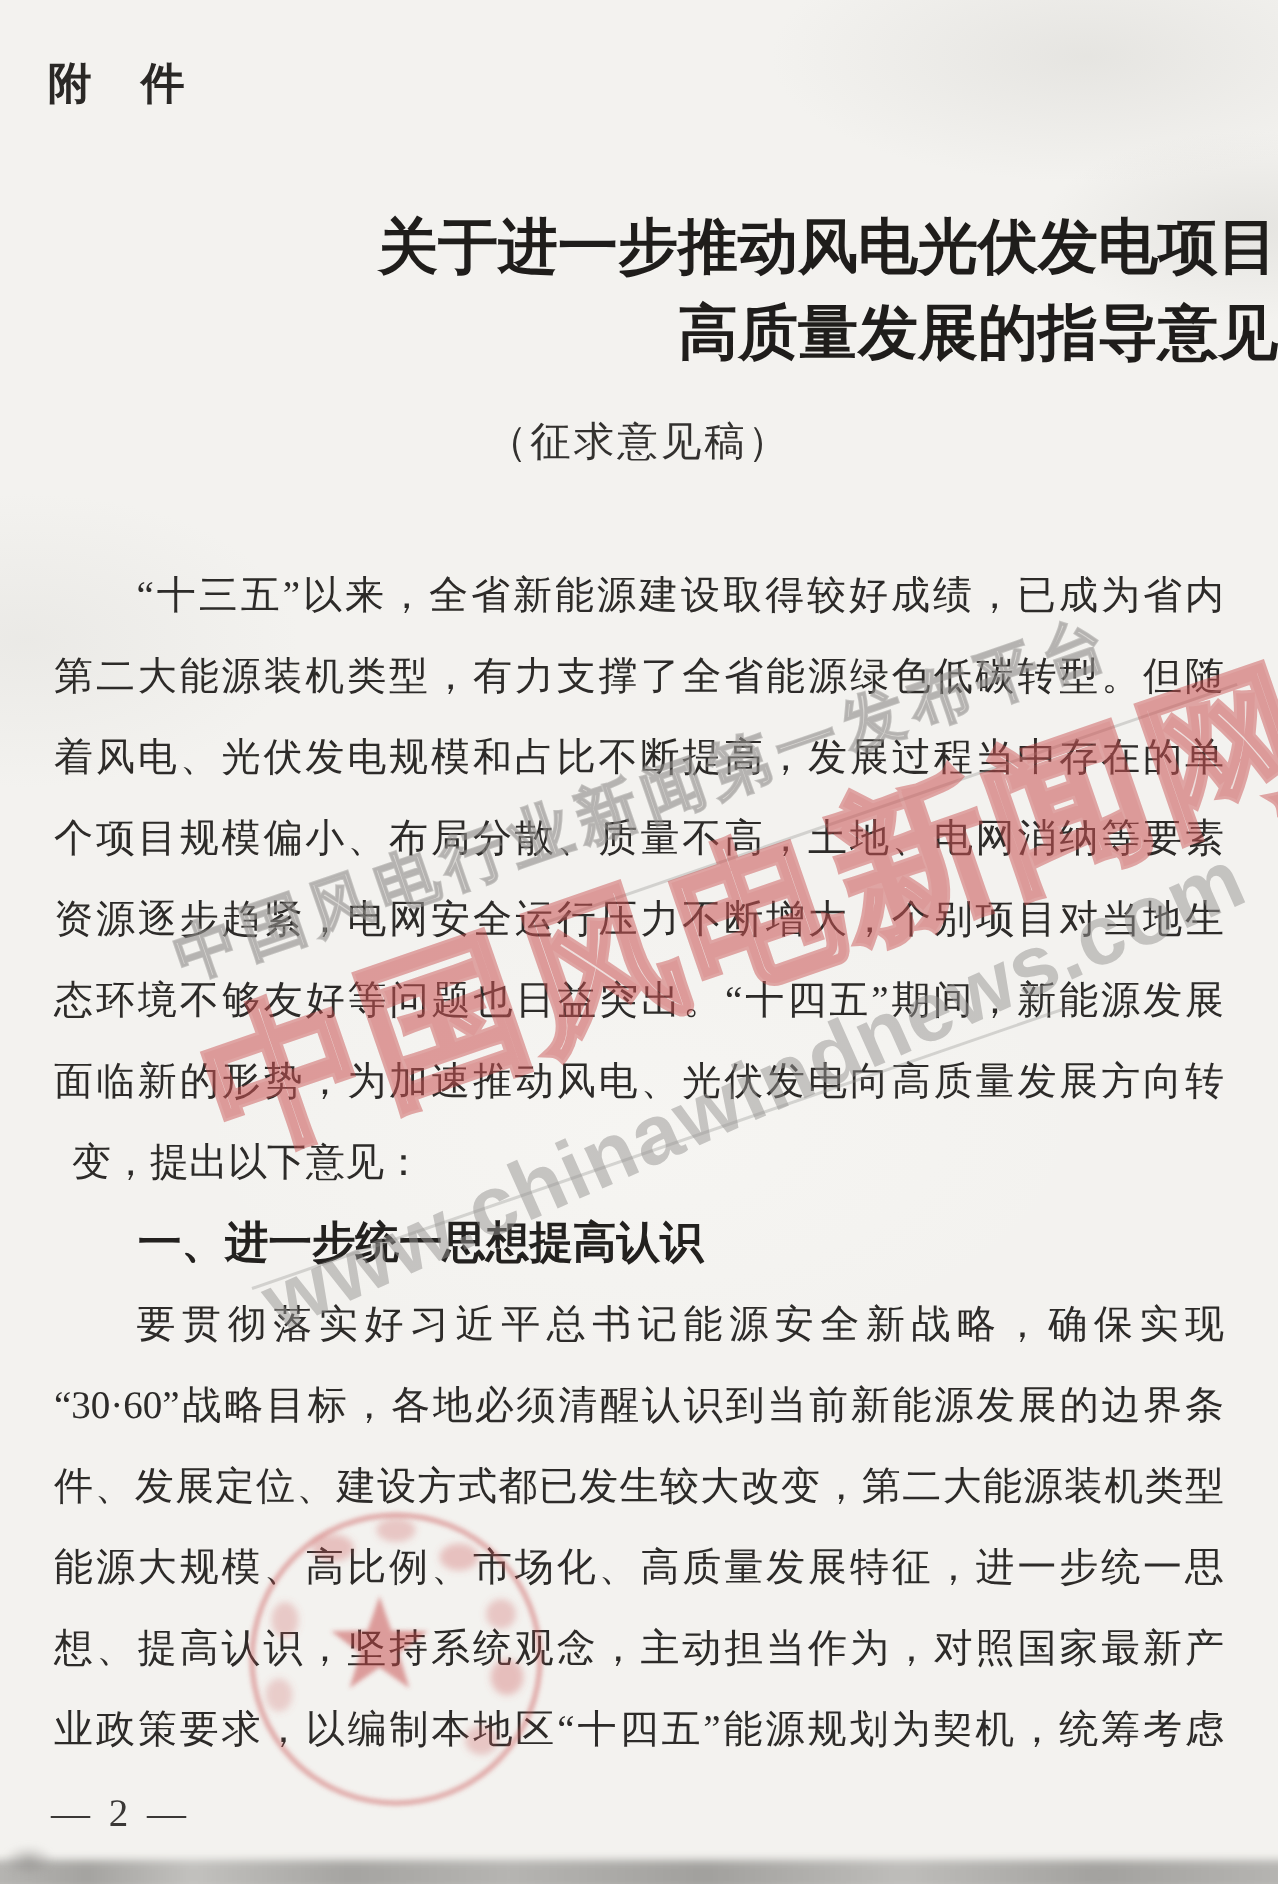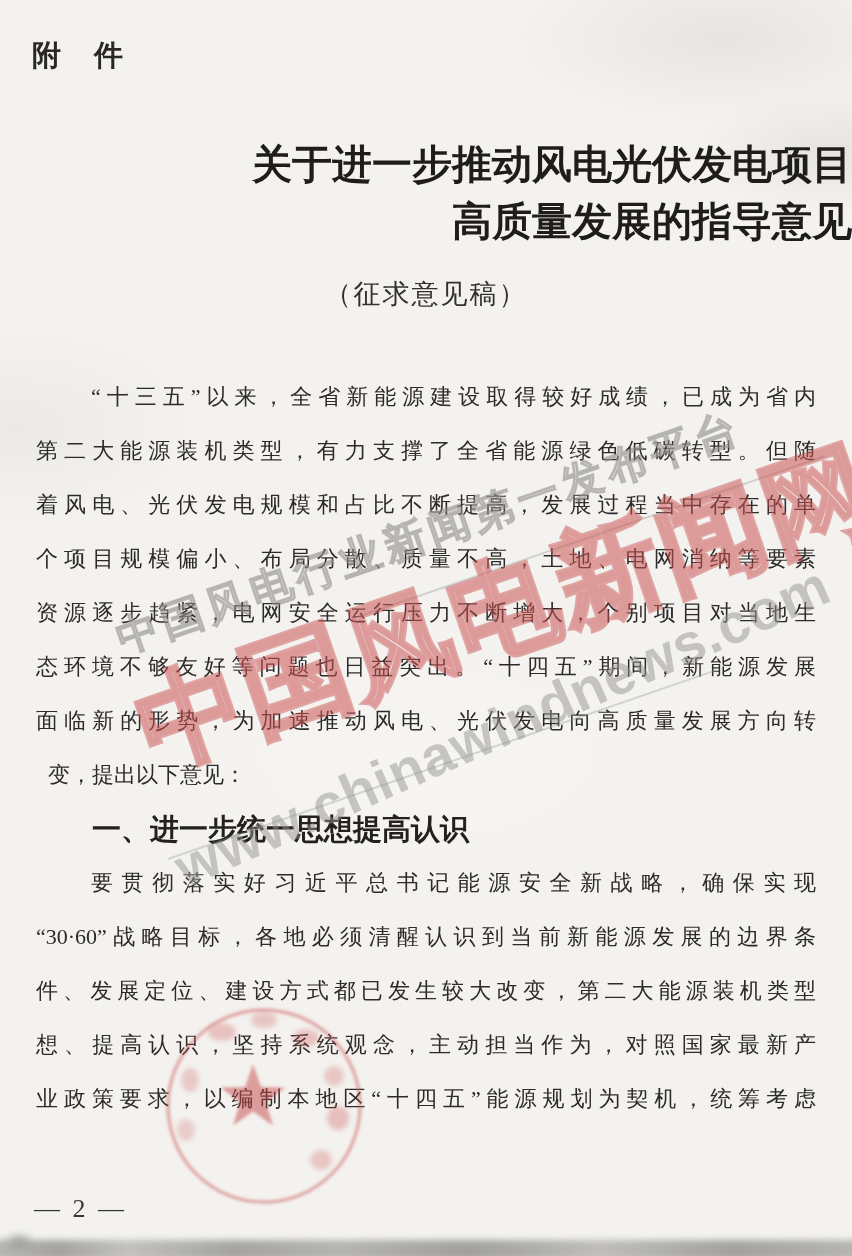--- a/index.html
+++ b/index.html
@@ -23,21 +23,21 @@
     font-weight:bold;font-size:40px;line-height:57px;color:#1f1d1b;letter-spacing:0;
   }
   .subtitle{
     position:absolute;left:0;right:0;top:276px;text-align:center;
     font-size:27px;color:#33312f;letter-spacing:2px;
   }
   .textflow{
     position:absolute;left:36px;top:370px;width:780px;
   }
   .line{
-    height:54px;line-height:54px;font-size:22px;color:#2d2b29;
+    height:54px;line-height:54px;font-size:26px;color:#2d2b29;
     text-align:justify;text-align-last:justify;text-justify:inter-ideograph;
     white-space:nowrap;overflow:visible;
   }
   .line.indent{padding-left:55px;}
   .line.para-end{text-align-last:left;margin-left:12px;}
   .heading-line{
     height:54px;line-height:54px;padding-left:56px;
     font-family:"Liberation Sans","DejaVu Sans",sans-serif;
     font-weight:bold;font-size:29px;color:#23211f;
     text-align:center;text-align-last:left;white-space:nowrap;
@@ -105,20 +105,21 @@
       <div class="line">着风电、光伏发电规模和占比不断提高，发展过程当中存在的单</div>
       <div class="line">个项目规模偏小、布局分散、质量不高，土地、电网消纳等要素</div>
       <div class="line">资源逐步趋紧，电网安全运行压力不断增大，个别项目对当地生</div>
       <div class="line">态环境不够友好等问题也日益突出。“十四五”期间，新能源发展</div>
       <div class="line">面临新的形势，为加速推动风电、光伏发电向高质量发展方向转</div>
       <div class="line para-end">变，提出以下意见：</div>
       <div class="heading-line">一、进一步统一思想提高认识</div>
       <div class="line indent">要贯彻落实好习近平总书记能源安全新战略，确保实现</div>
       <div class="line">“30·60”战略目标，各地必须清醒认识到当前新能源发展的边界条</div>
       <div class="line">件、发展定位、建设方式都已发生较大改变，第二大能源装机类型</div>
+      <div class="line">能源大规模、高比例、市场化、高质量发展特征，进一步统一思</div>
       <div class="line">想、提高认识，坚持系统观念，主动担当作为，对照国家最新产</div>
       <div class="line">业政策要求，以编制本地区“十四五”能源规划为契机，统筹考虑</div>
     </div>
 
   <div class="pagenum">— 2 —</div>
 
   <div class="wm-rule a"></div>
   <div class="wm-rule b"></div>
   <div class="wm wm-tagline">中国风电行业新闻第一发布平台</div>
   <div class="wm wm-brand">中国风电新闻网</div>

